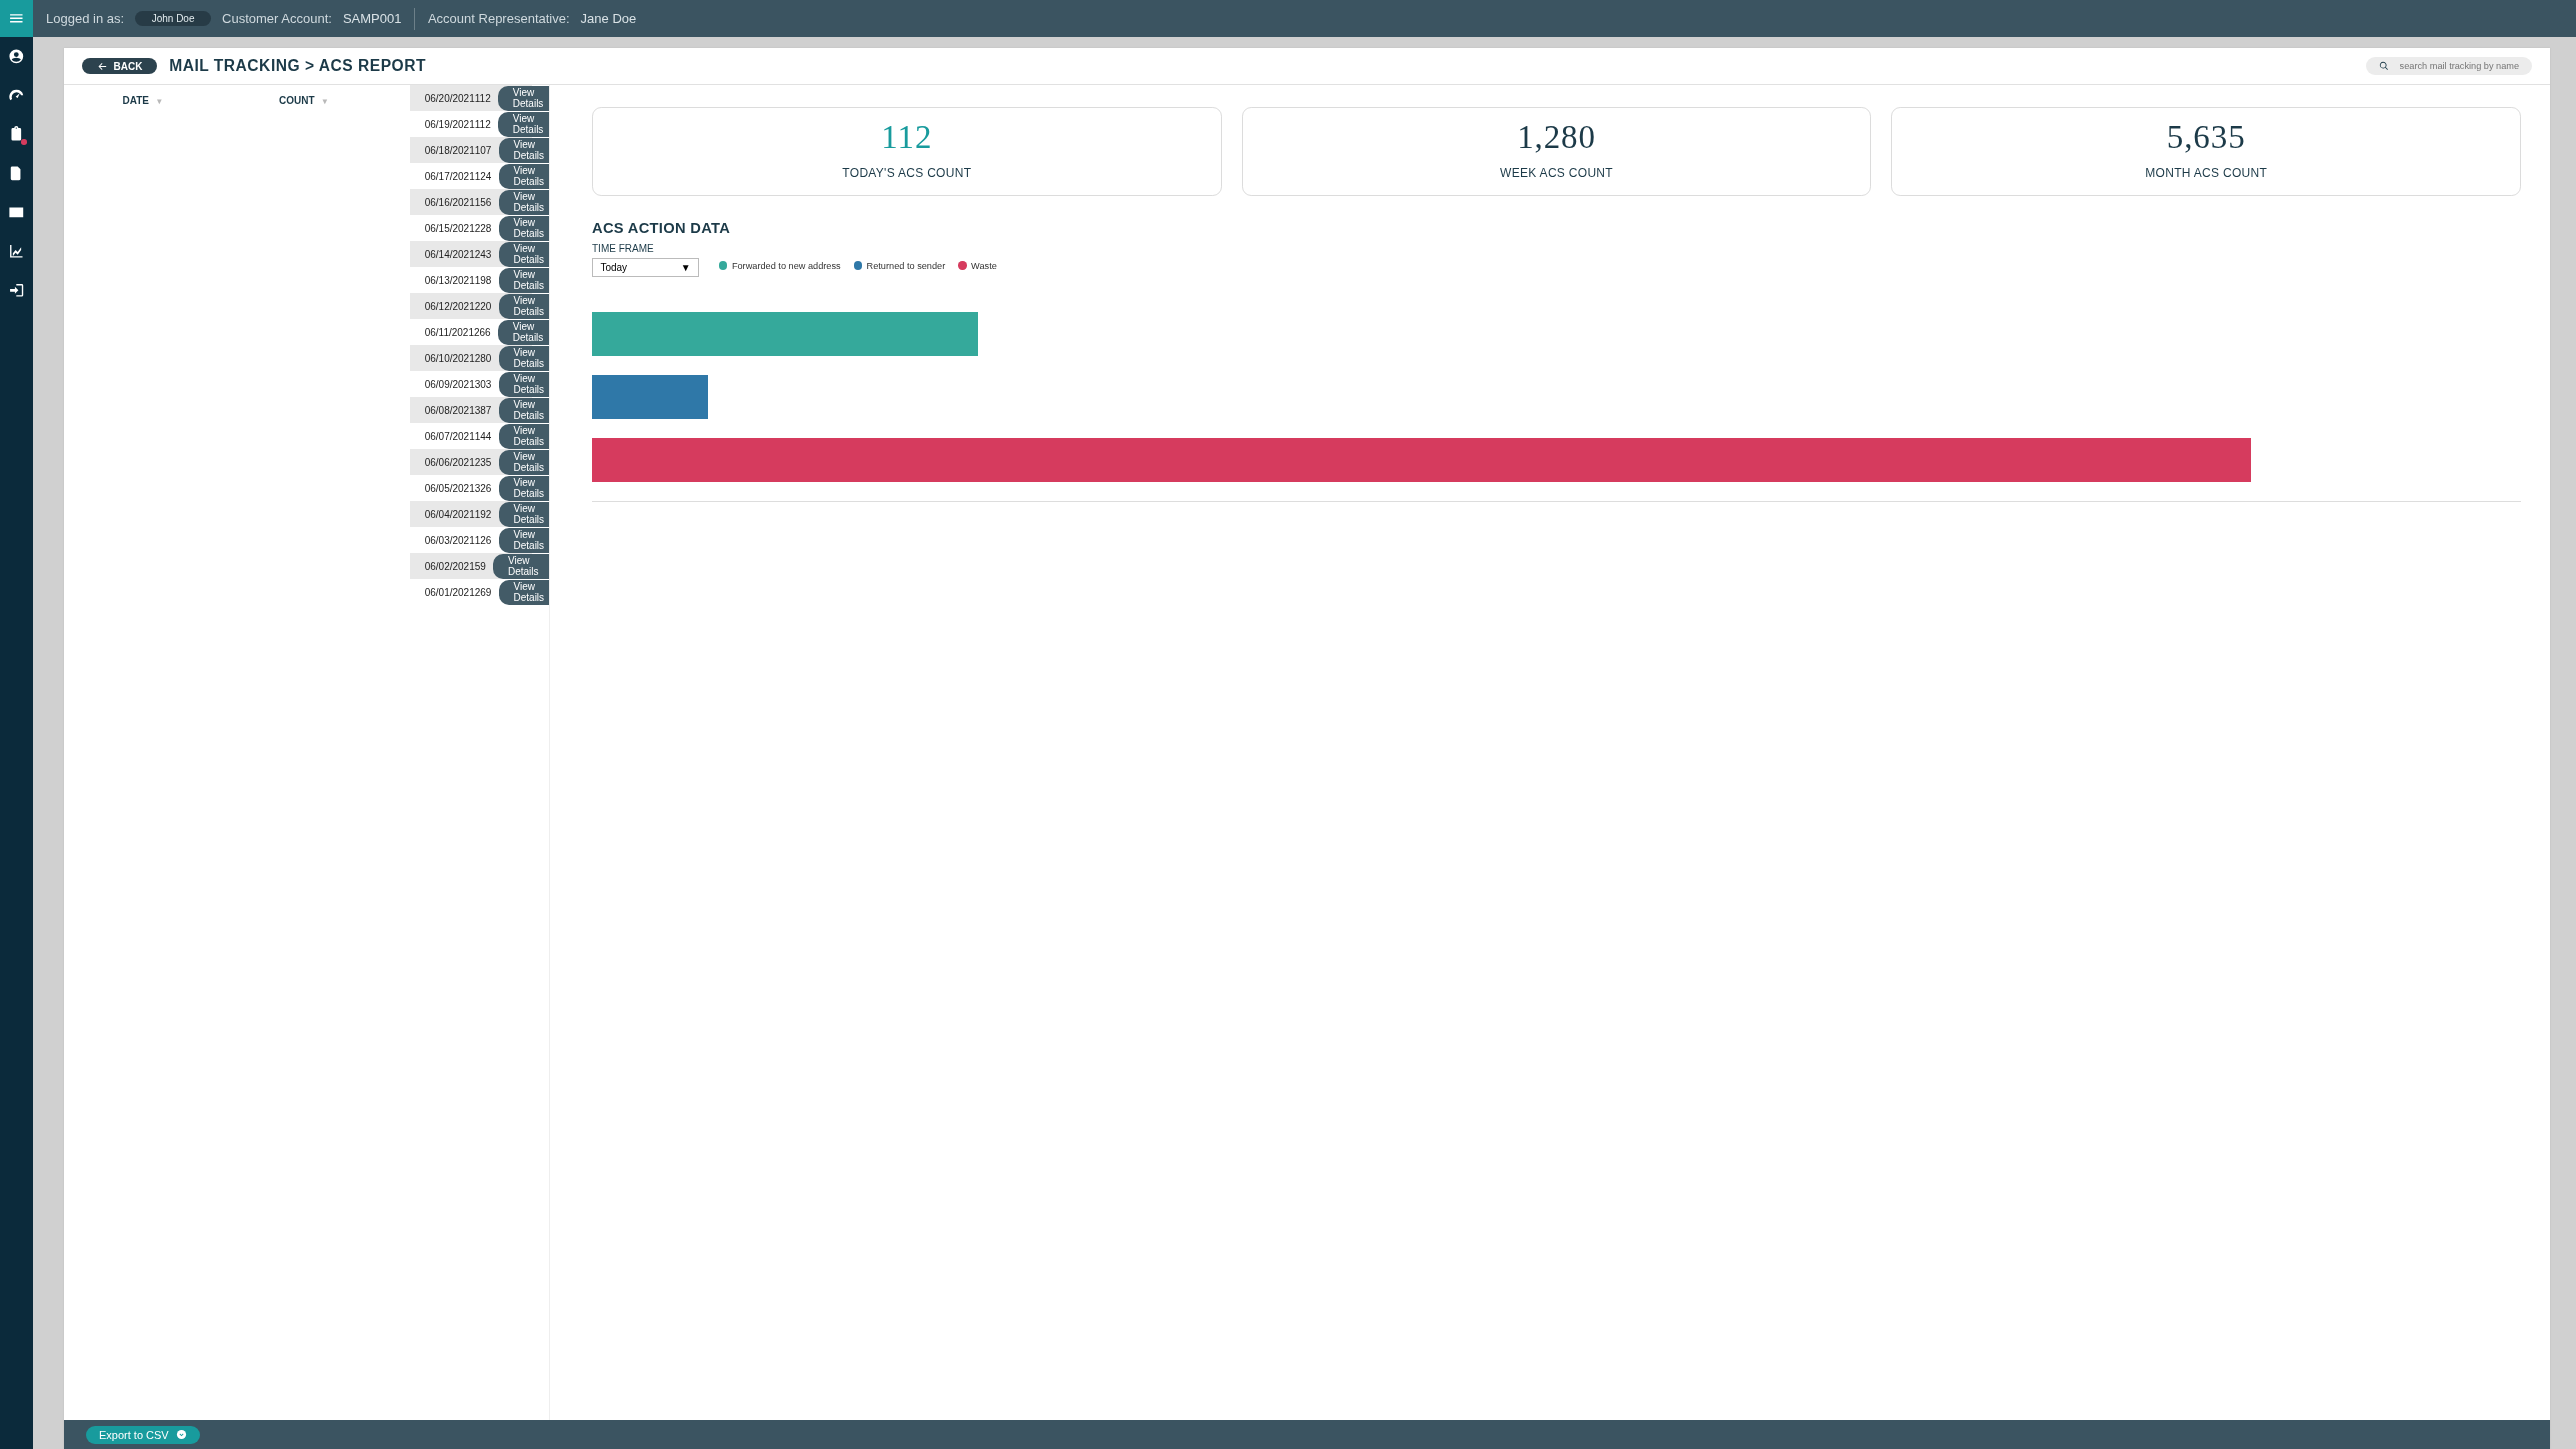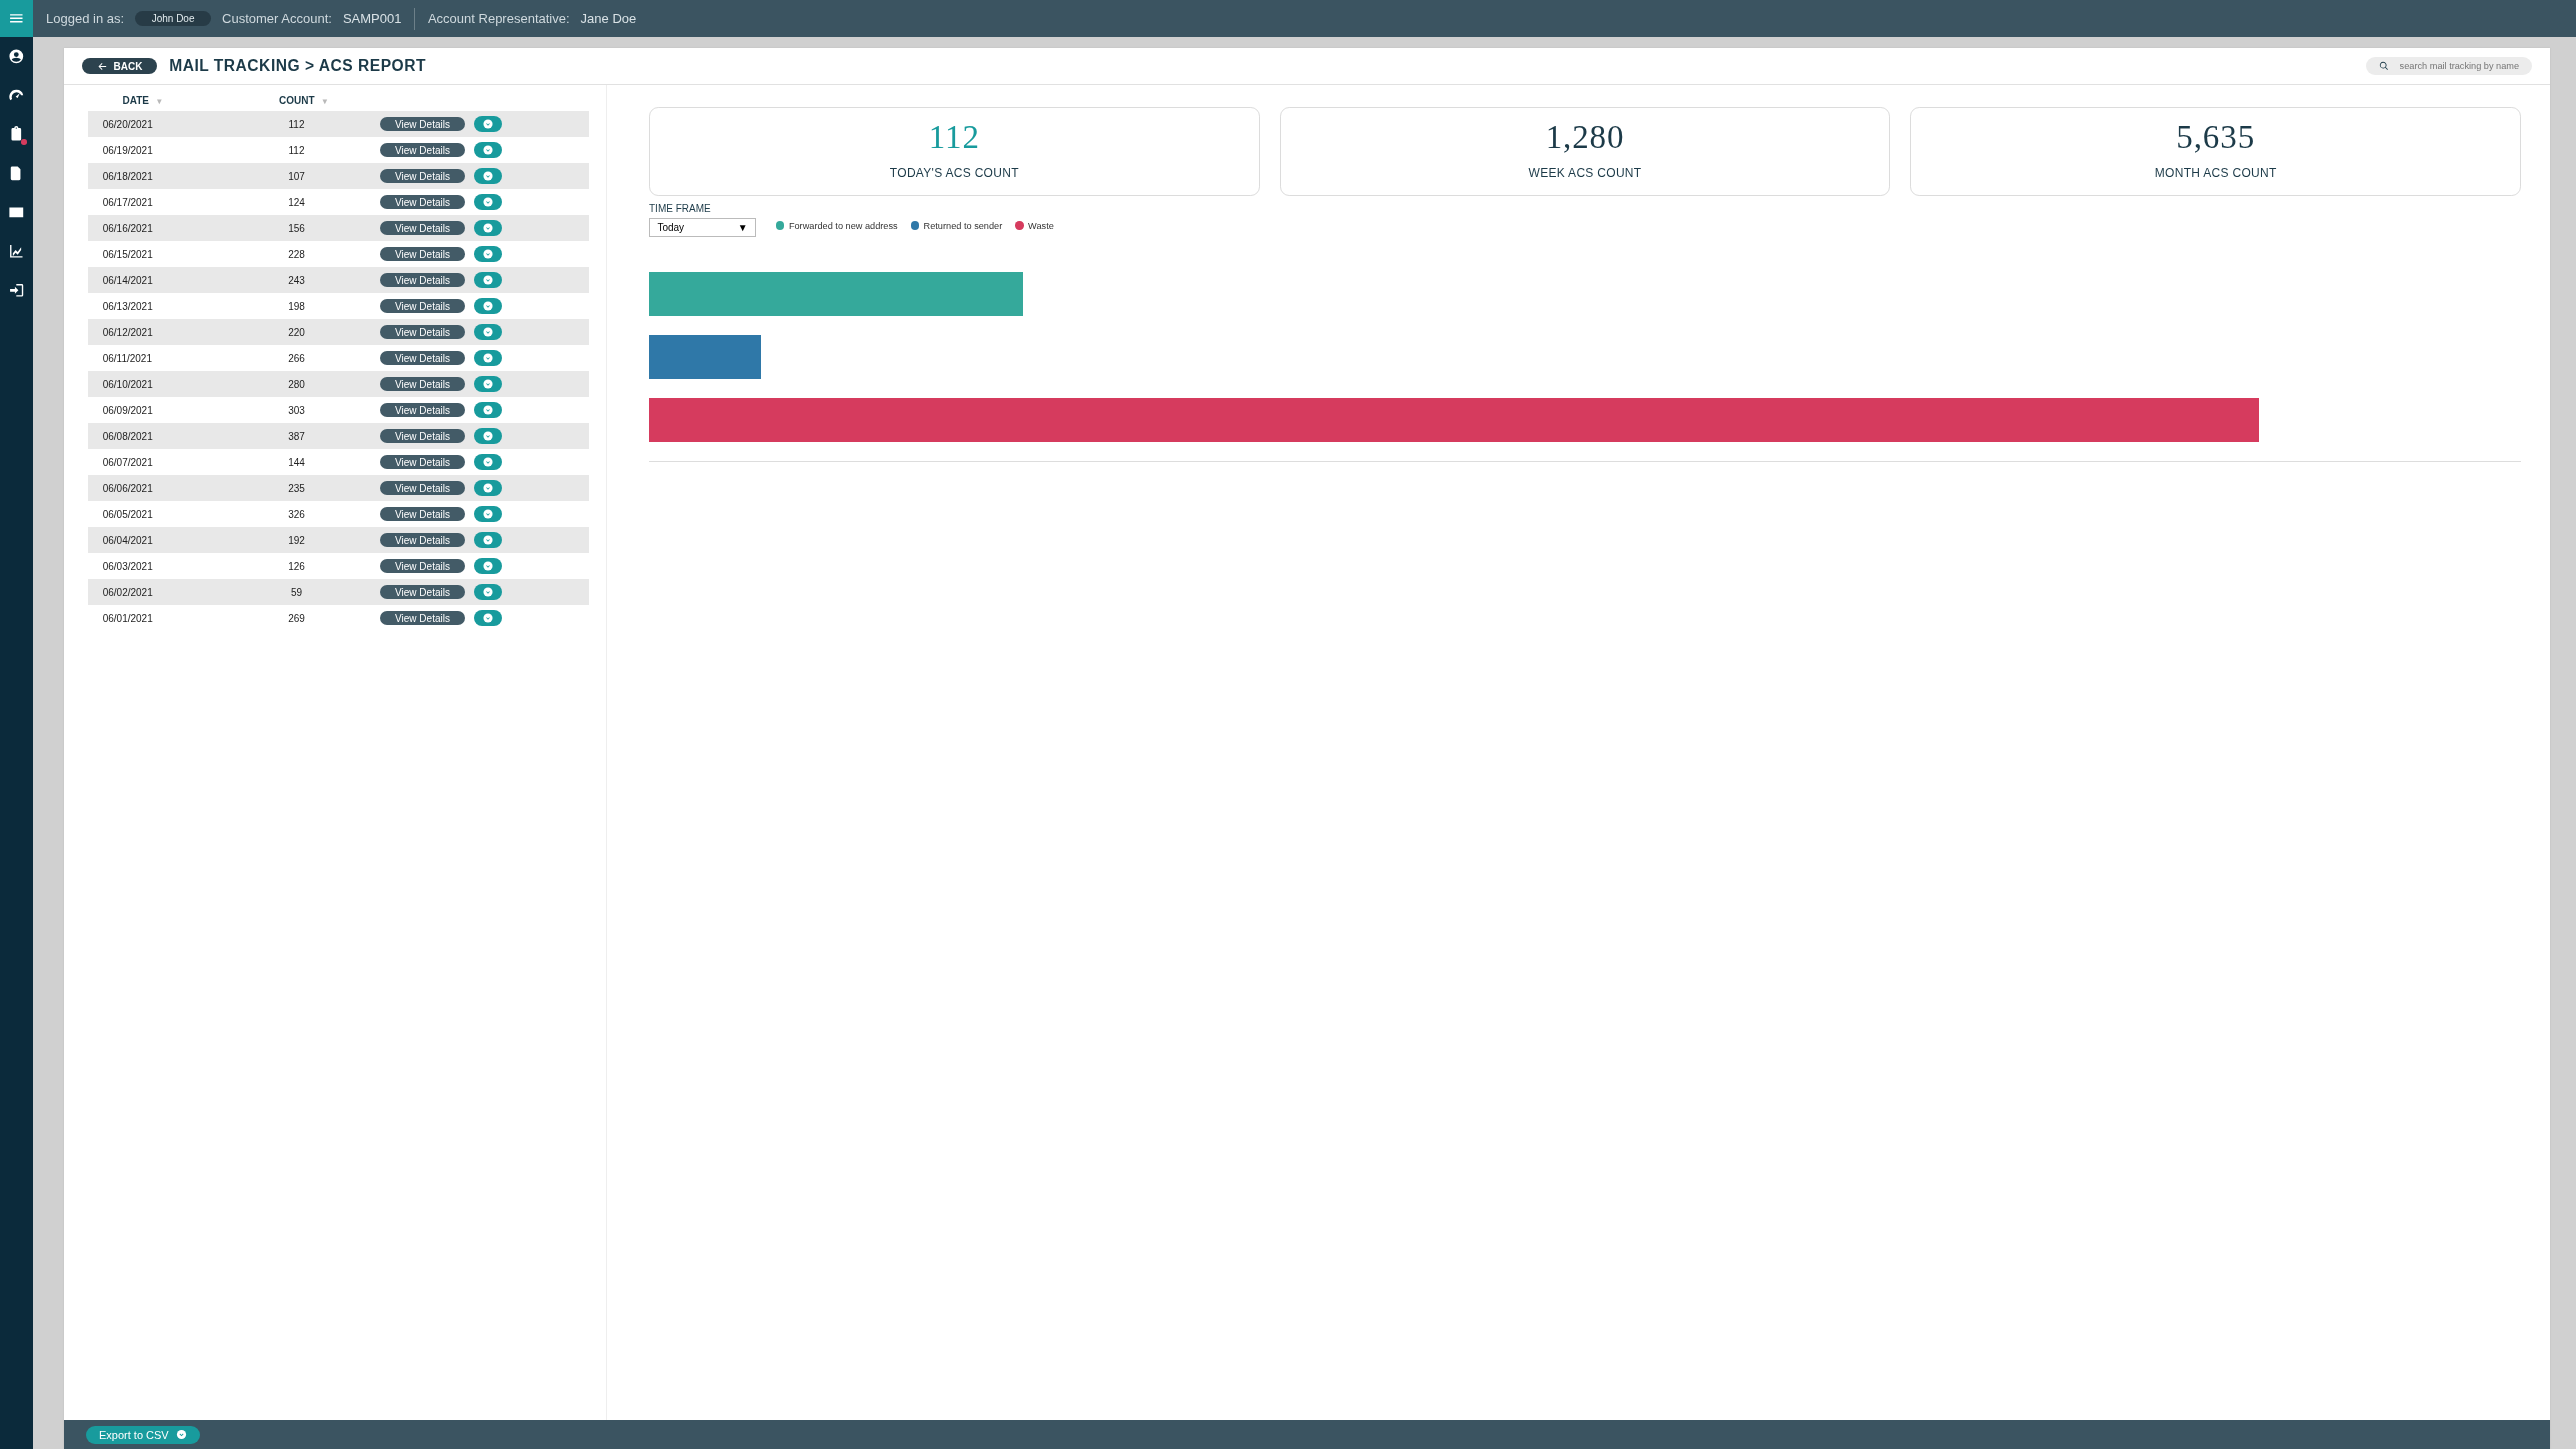--- a/index.html
+++ b/index.html
@@ -59,21 +59,21 @@
 
 .tabbar { background: #3b5461; display: flex; align-items: center; height: 26px; padding-left: 37px; font-size: 9.2px; color: #fff; }
 .tabbar .tlabel { letter-spacing: 0.5px; border-right: 0.9px solid #5c7582; padding: 0 18.4px 0 0; height: 18.4px; display: flex; align-items: center; }
 .tabbar .tab { padding: 0 20px; height: 26px; display: flex; align-items: center; letter-spacing: 0.5px; cursor: pointer; }
 .tabbar .tab.active { background: #189b9d; }
 
 
 .body-split { flex: 1; display: flex; overflow: hidden; }
 
 
-.table-side { width: 543px; display: flex; flex-direction: column; border-right: 0.9px solid #eee; }
+.table-side { width: 486px; display: flex; flex-direction: row; border-right: 0.9px solid #eee; }
 .thead { display: flex; padding: 9.2px 0 5.5px 0; font-size: 10px; color: #1c3a48; font-weight: 600; }
 .col-date { width: 156px; text-align: center; position: relative; }
 .col-count { width: 166px; text-align: center; position: relative; }
 .sort-ic { display:inline-block; margin-left:5.5px; color:#b9b9b9; font-size:8.3px; }
 .tbody { flex: 1; overflow-y: auto; padding: 0 16.6px 0 24px; }
 .trow { display: flex; align-items: center; height: 26px; font-size: 10px; }
 .trow:nth-child(odd) { background: #e8e8e8; }
 .trow .d { width: 132px; padding-left: 14.7px; color: #222; }
 .trow .c { width: 153px; text-align: center; color: #222; }
 .trow .act { flex: 1; display: flex; gap: 9.2px; align-items: center; justify-content: flex-start; padding-left: 7.4px; }
@@ -485,20 +485,21 @@
               <div class="card">
                 <div class="num">1,280</div>
                 <div class="cap">WEEK ACS COUNT</div>
               </div>
               <div class="card">
                 <div class="num">5,635</div>
                 <div class="cap">MONTH ACS COUNT</div>
               </div>
             </div>
 
+            <div class="section-title">ACS ACTION DATA</div>
             <div class="tf-row">
               <div>
                 <span class="tf-lbl">TIME FRAME</span>
                 <div class="tf-select">
                   <span>Today</span>
                   <span>▼</span>
                 </div>
               </div>
               <div class="legend" style="margin-top:13px;">
                 <span><span class="lg-dot" style="background:#35a99b"></span><span>Forwarded to new address</span></span>

